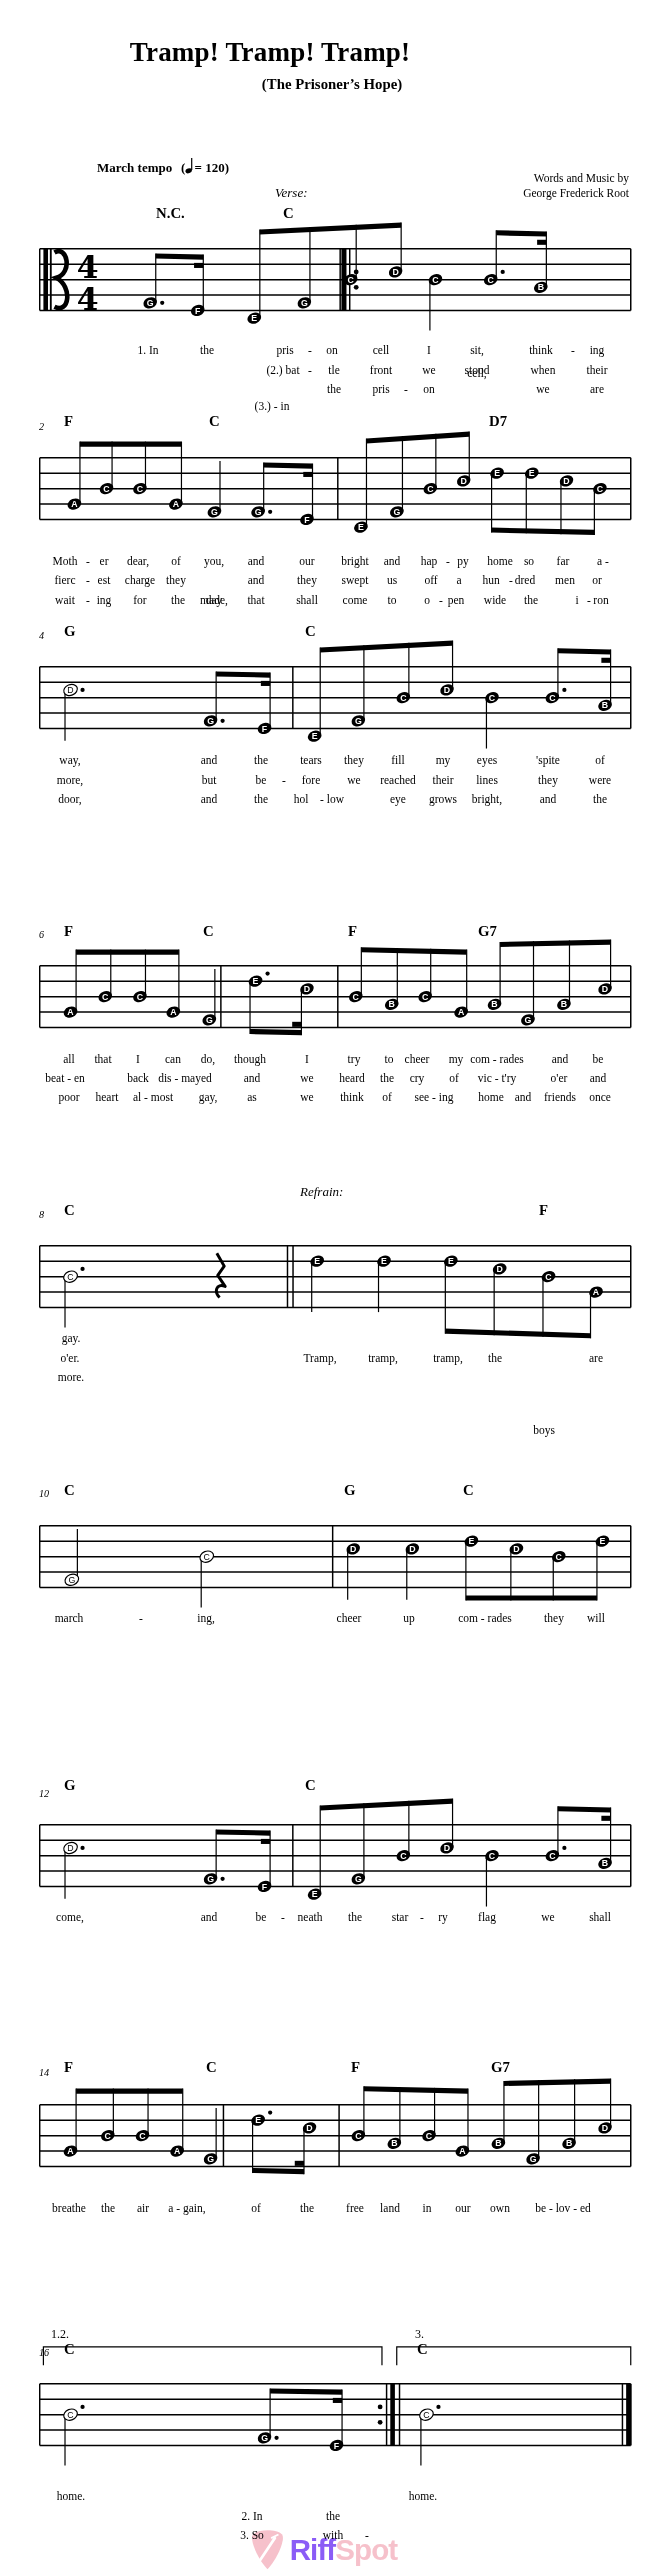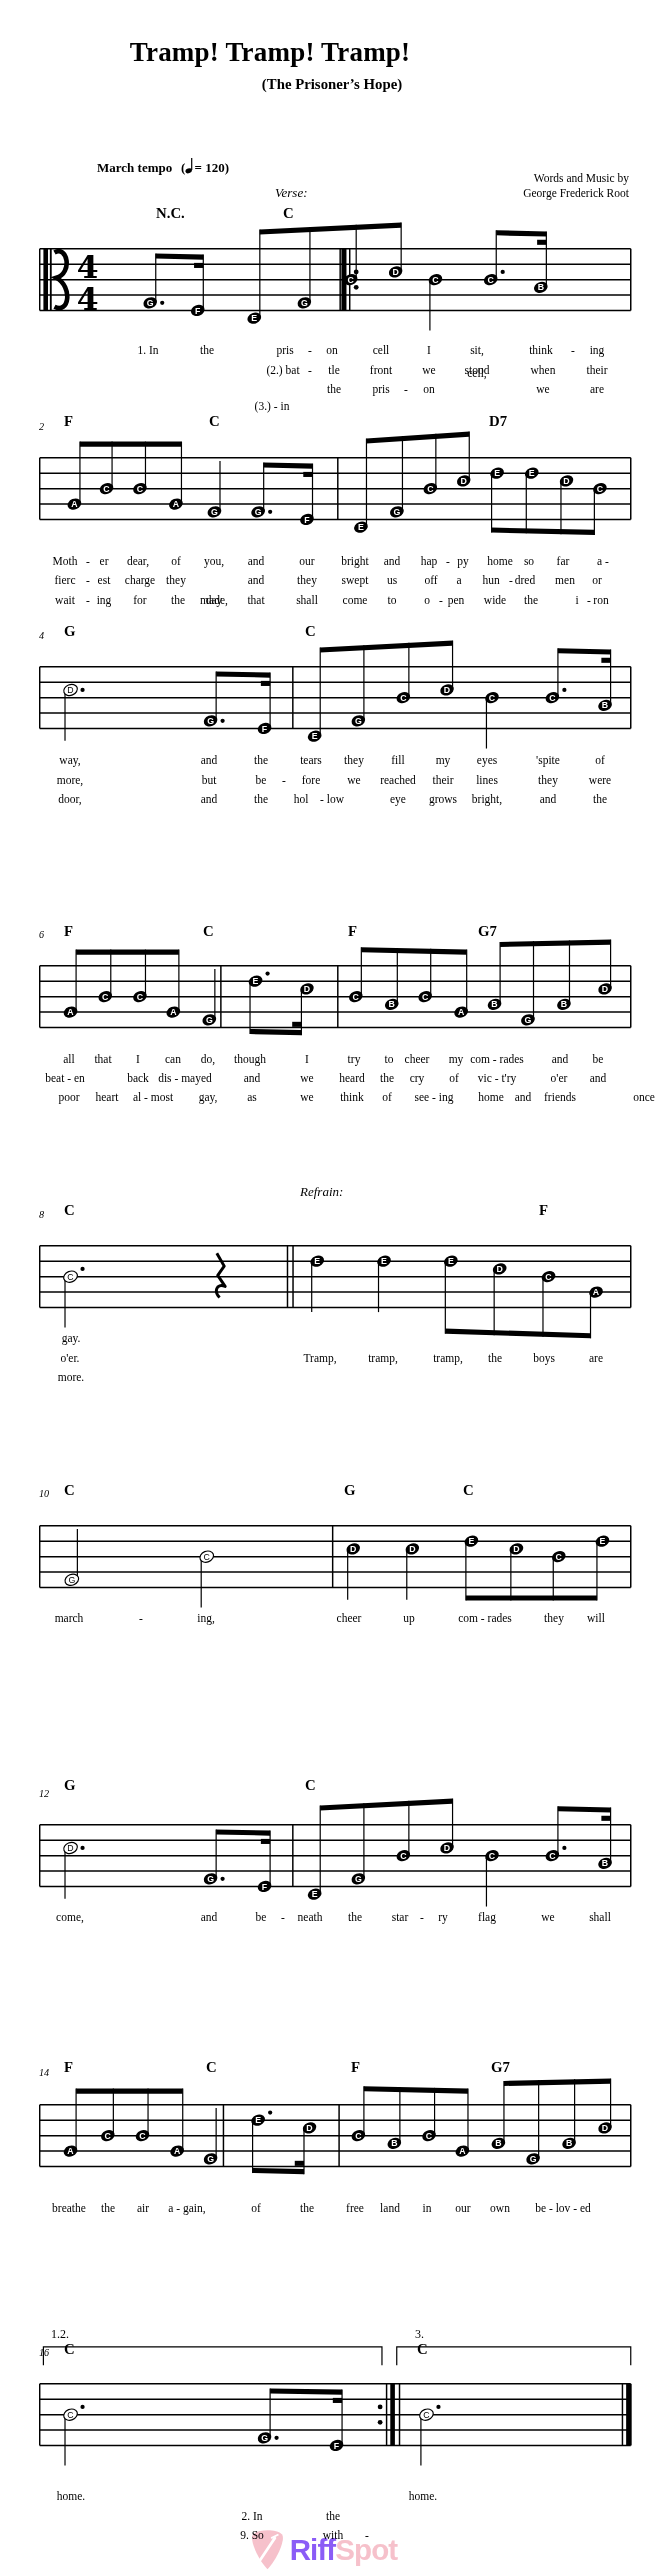--- a/index.html
+++ b/index.html
@@ -833,31 +833,31 @@
 <div class="abs lyric" style="left: 153px; top: 1091px;">al - most</div>
 <div class="abs lyric" style="left: 208px; top: 1091px;">gay,</div>
 <div class="abs lyric" style="left: 252px; top: 1091px;">as</div>
 <div class="abs lyric" style="left: 307px; top: 1091px;">we</div>
 <div class="abs lyric" style="left: 352px; top: 1091px;">think</div>
 <div class="abs lyric" style="left: 387px; top: 1091px;">of</div>
 <div class="abs lyric" style="left: 434px; top: 1091px;">see - ing</div>
 <div class="abs lyric" style="left: 491px; top: 1091px;">home</div>
 <div class="abs lyric" style="left: 523px; top: 1091px;">and</div>
 <div class="abs lyric" style="left: 560px; top: 1091px;">friends</div>
-<div class="abs lyric" style="left: 600px; top: 1091px; margin-left: 44px;">once</div>
+<div class="abs lyric" style="left: 600px; top: 1091px;">once</div>
 <div class="abs measure-num" style="left: 39px; top: 1209px;">8</div>
 <div class="abs chord" style="left: 64px; top: 1202px;">C</div>
 <div class="abs chord" style="left: 539px; top: 1202px;">F</div>
 <div class="abs lyric" style="left: 71px; top: 1332px;">gay.</div>
 <div class="abs lyric" style="left: 70px; top: 1352px;">o'er.</div>
 <div class="abs lyric" style="left: 320px; top: 1352px;">Tramp,</div>
 <div class="abs lyric" style="left: 383px; top: 1352px;">tramp,</div>
 <div class="abs lyric" style="left: 448px; top: 1352px;">tramp,</div>
 <div class="abs lyric" style="left: 495px; top: 1352px;">the</div>
-<div class="abs lyric" style="left: 544px; top: 1352px;">boys</div>
+<div class="abs lyric" style="left: 544px; top: 1424px;">boys</div>
 <div class="abs lyric" style="left: 596px; top: 1352px;">are</div>
 <div class="abs lyric" style="left: 71px; top: 1371px;">more.</div>
 <div class="abs measure-num" style="left: 39px; top: 1488px;">10</div>
 <div class="abs chord" style="left: 64px; top: 1482px;">C</div>
 <div class="abs chord" style="left: 344px; top: 1482px;">G</div>
 <div class="abs chord" style="left: 463px; top: 1482px;">C</div>
 <div class="abs lyric" style="left: 69px; top: 1612px;">march</div>
 <div class="abs lyric" style="left: 141px; top: 1612px;">-</div>
 <div class="abs lyric" style="left: 206px; top: 1612px;">ing,</div>
 <div class="abs lyric" style="left: 349px; top: 1612px;">cheer</div>
@@ -897,18 +897,18 @@
 <div class="abs lyric" style="left: 463px; top: 2202px;">our</div>
 <div class="abs lyric" style="left: 500px; top: 2202px;">own</div>
 <div class="abs lyric" style="left: 563px; top: 2202px;">be - lov - ed</div>
 <div class="abs measure-num" style="left: 39px; top: 2347px;">16</div>
 <div class="abs chord" style="left: 64px; top: 2341px;">C</div>
 <div class="abs chord" style="left: 417px; top: 2341px;">C</div>
 <div class="abs lyric" style="left: 71px; top: 2490px;">home.</div>
 <div class="abs lyric" style="left: 423px; top: 2490px;">home.</div>
 <div class="abs lyric" style="left: 252px; top: 2510px;">2.   In</div>
 <div class="abs lyric" style="left: 333px; top: 2510px;">the</div>
-<div class="abs lyric" style="left: 252px; top: 2529px;">9.   So</div>
+<div class="abs lyric" style="left: 252px; top: 2529px;">3.   So</div>
 <div class="abs lyric" style="left: 333px; top: 2529px;">with</div>
 <div class="abs lyric" style="left: 367px; top: 2529px;">-</div>
 <div class="abs volta-label" style="left: 51px; top: 2327px;">1.2.</div>
 <div class="abs volta-label" style="left: 415px; top: 2327px;">3.</div>
 
 
 </body></html>

